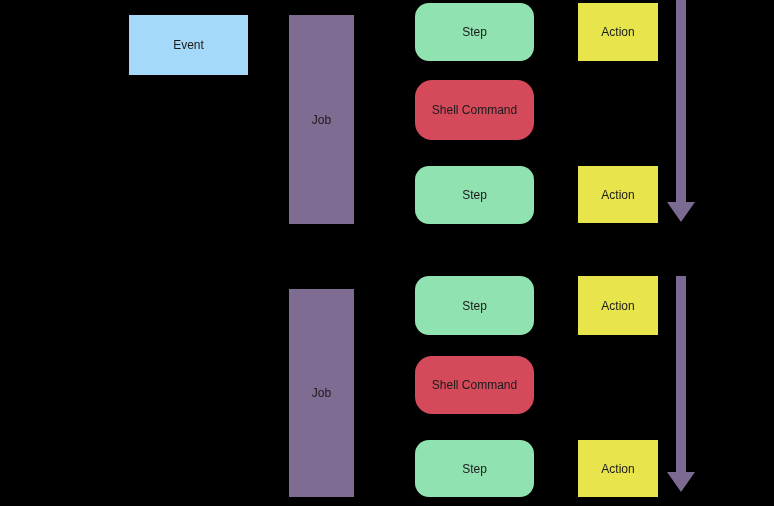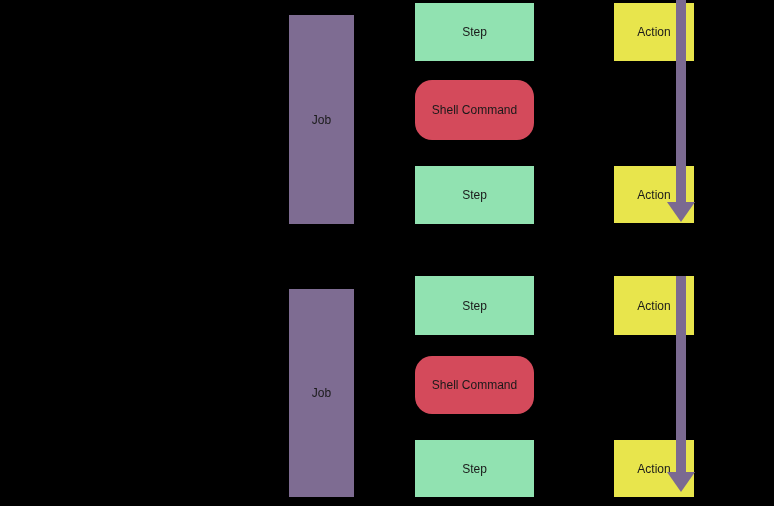--- a/index.html
+++ b/index.html
@@ -16,23 +16,23 @@
   }
   .box {
     position: absolute;
     display: flex;
     align-items: center;
     justify-content: center;
     text-align: center;
   }
   .event-box  { background: var(--c-event); }
   .job-box    { background: var(--c-job); }
-  .step-box   { background: var(--c-step); }
+  .step-box   { background: var(--c-step); border-radius: 14px; }
   .shell-box  { background: var(--c-shell_command); border-radius: 17px; }
-  .action-box { background: var(--c-action); margin-left: 36px; }
+  .action-box { background: var(--c-action); }
 
   
   .pos-event  { left:129px; top:15px;  width:119px; height:60px; }
   .pos-job1   { left:289px; top:15px;  width:65px;  height:209px; }
   .pos-job2   { left:289px; top:289px; width:65px;  height:208px; }
   .pos-step1  { left:415px; top:3px;   width:119px; height:58px; }
   .pos-shell1 { left:415px; top:80px;  width:119px; height:60px; }
   .pos-step2  { left:415px; top:166px; width:119px; height:58px; }
   .pos-step3  { left:415px; top:276px; width:119px; height:59px; }
   .pos-shell2 { left:415px; top:356px; width:119px; height:58px; }
@@ -62,20 +62,23 @@
     border-right: 14px solid transparent;
     border-top: 20px solid var(--c-arrow);
   }
   .label { pointer-events: none; }
 </style>
 </head>
 <body>
 
 <div id="canvas" style="--c-background: #000000; --c-event: #A5D9FA; --c-job: #7E6C92; --c-step: #91E2B1; --c-shell_command: #D44A5B; --c-action: #E8E54C; --c-arrow: #7B6A91; --c-text: #1A1A1A;">
 
+  <div class="box event-box pos-event">
+    <span class="label">Event</span>
+  </div>
 
   <div class="box job-box pos-job1">
     <span class="label">Job</span>
   </div>
   <div class="box step-box pos-step1">
     <span class="label">Step</span>
   </div>
   <div class="box shell-box pos-shell1">
     <span class="label">Shell Command</span>
   </div>

